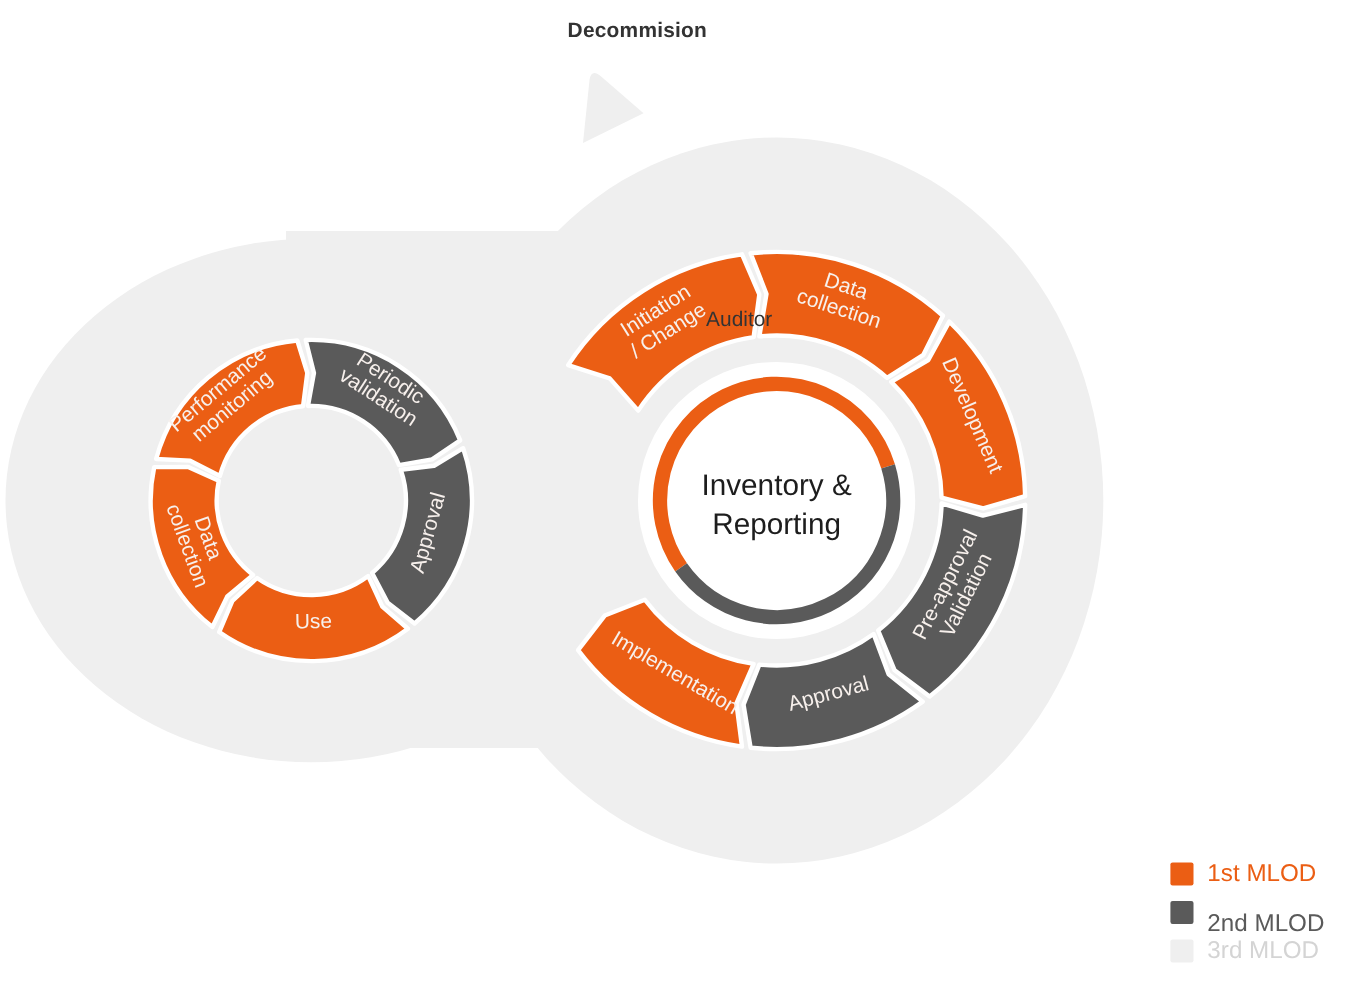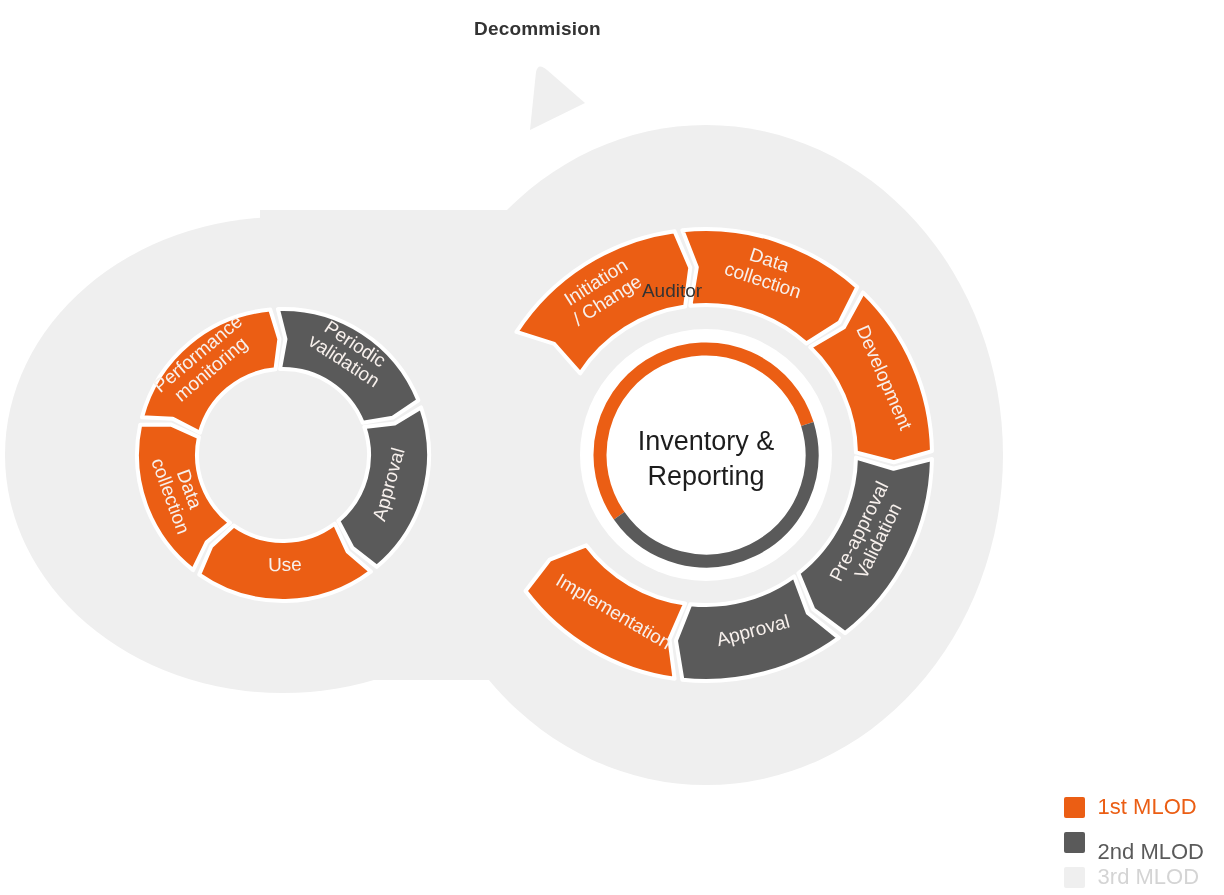--- a/index.html
+++ b/index.html
@@ -2,24 +2,24 @@
 <html><head>
 <meta charset="utf-8">
 <style>
   html,body{margin:0;padding:0;background:#ffffff;}
   body{width:1224px;height:895px;overflow:hidden;
        font-family:"Liberation Sans","DejaVu Sans",sans-serif;}
   #stage{position:relative;width:1224px;height:895px;background:#fff;}
   svg#diagram{position:absolute;left:0;top:0;width:1224px;height:895px;}
   .seglabel{fill:#f7f0ec;font-size:19px;font-family:"Liberation Sans","DejaVu Sans",sans-serif;}
   .deco-title{position:absolute;font-size:19px;font-weight:bold;color:#333333;
-              letter-spacing:.2px;}
+              letter-spacing:.2px;margin-left:42px;}
   .auditor-lbl{position:absolute;font-size:19px;color:#333333;}
   .center-txt{font-size:27px;fill:#1d1d1d;font-family:"Liberation Sans","DejaVu Sans",sans-serif;}
-  #legend{position:absolute;right:20px;bottom:5px;display:flex;flex-direction:column;
+  #legend{position:absolute;right:20px;bottom:18px;display:flex;flex-direction:column;
           gap:9px;align-items:flex-start;}
   .legend-row{display:flex;align-items:center;gap:13px;height:26px;}
   .swatch{width:21px;height:21px;flex:0 0 21px;border-radius:2px;}
   .legend-label{font-size:22px;line-height:22px;white-space:nowrap;}
 </style>
 </head>
 <body>
 
 <div id="stage">
 

